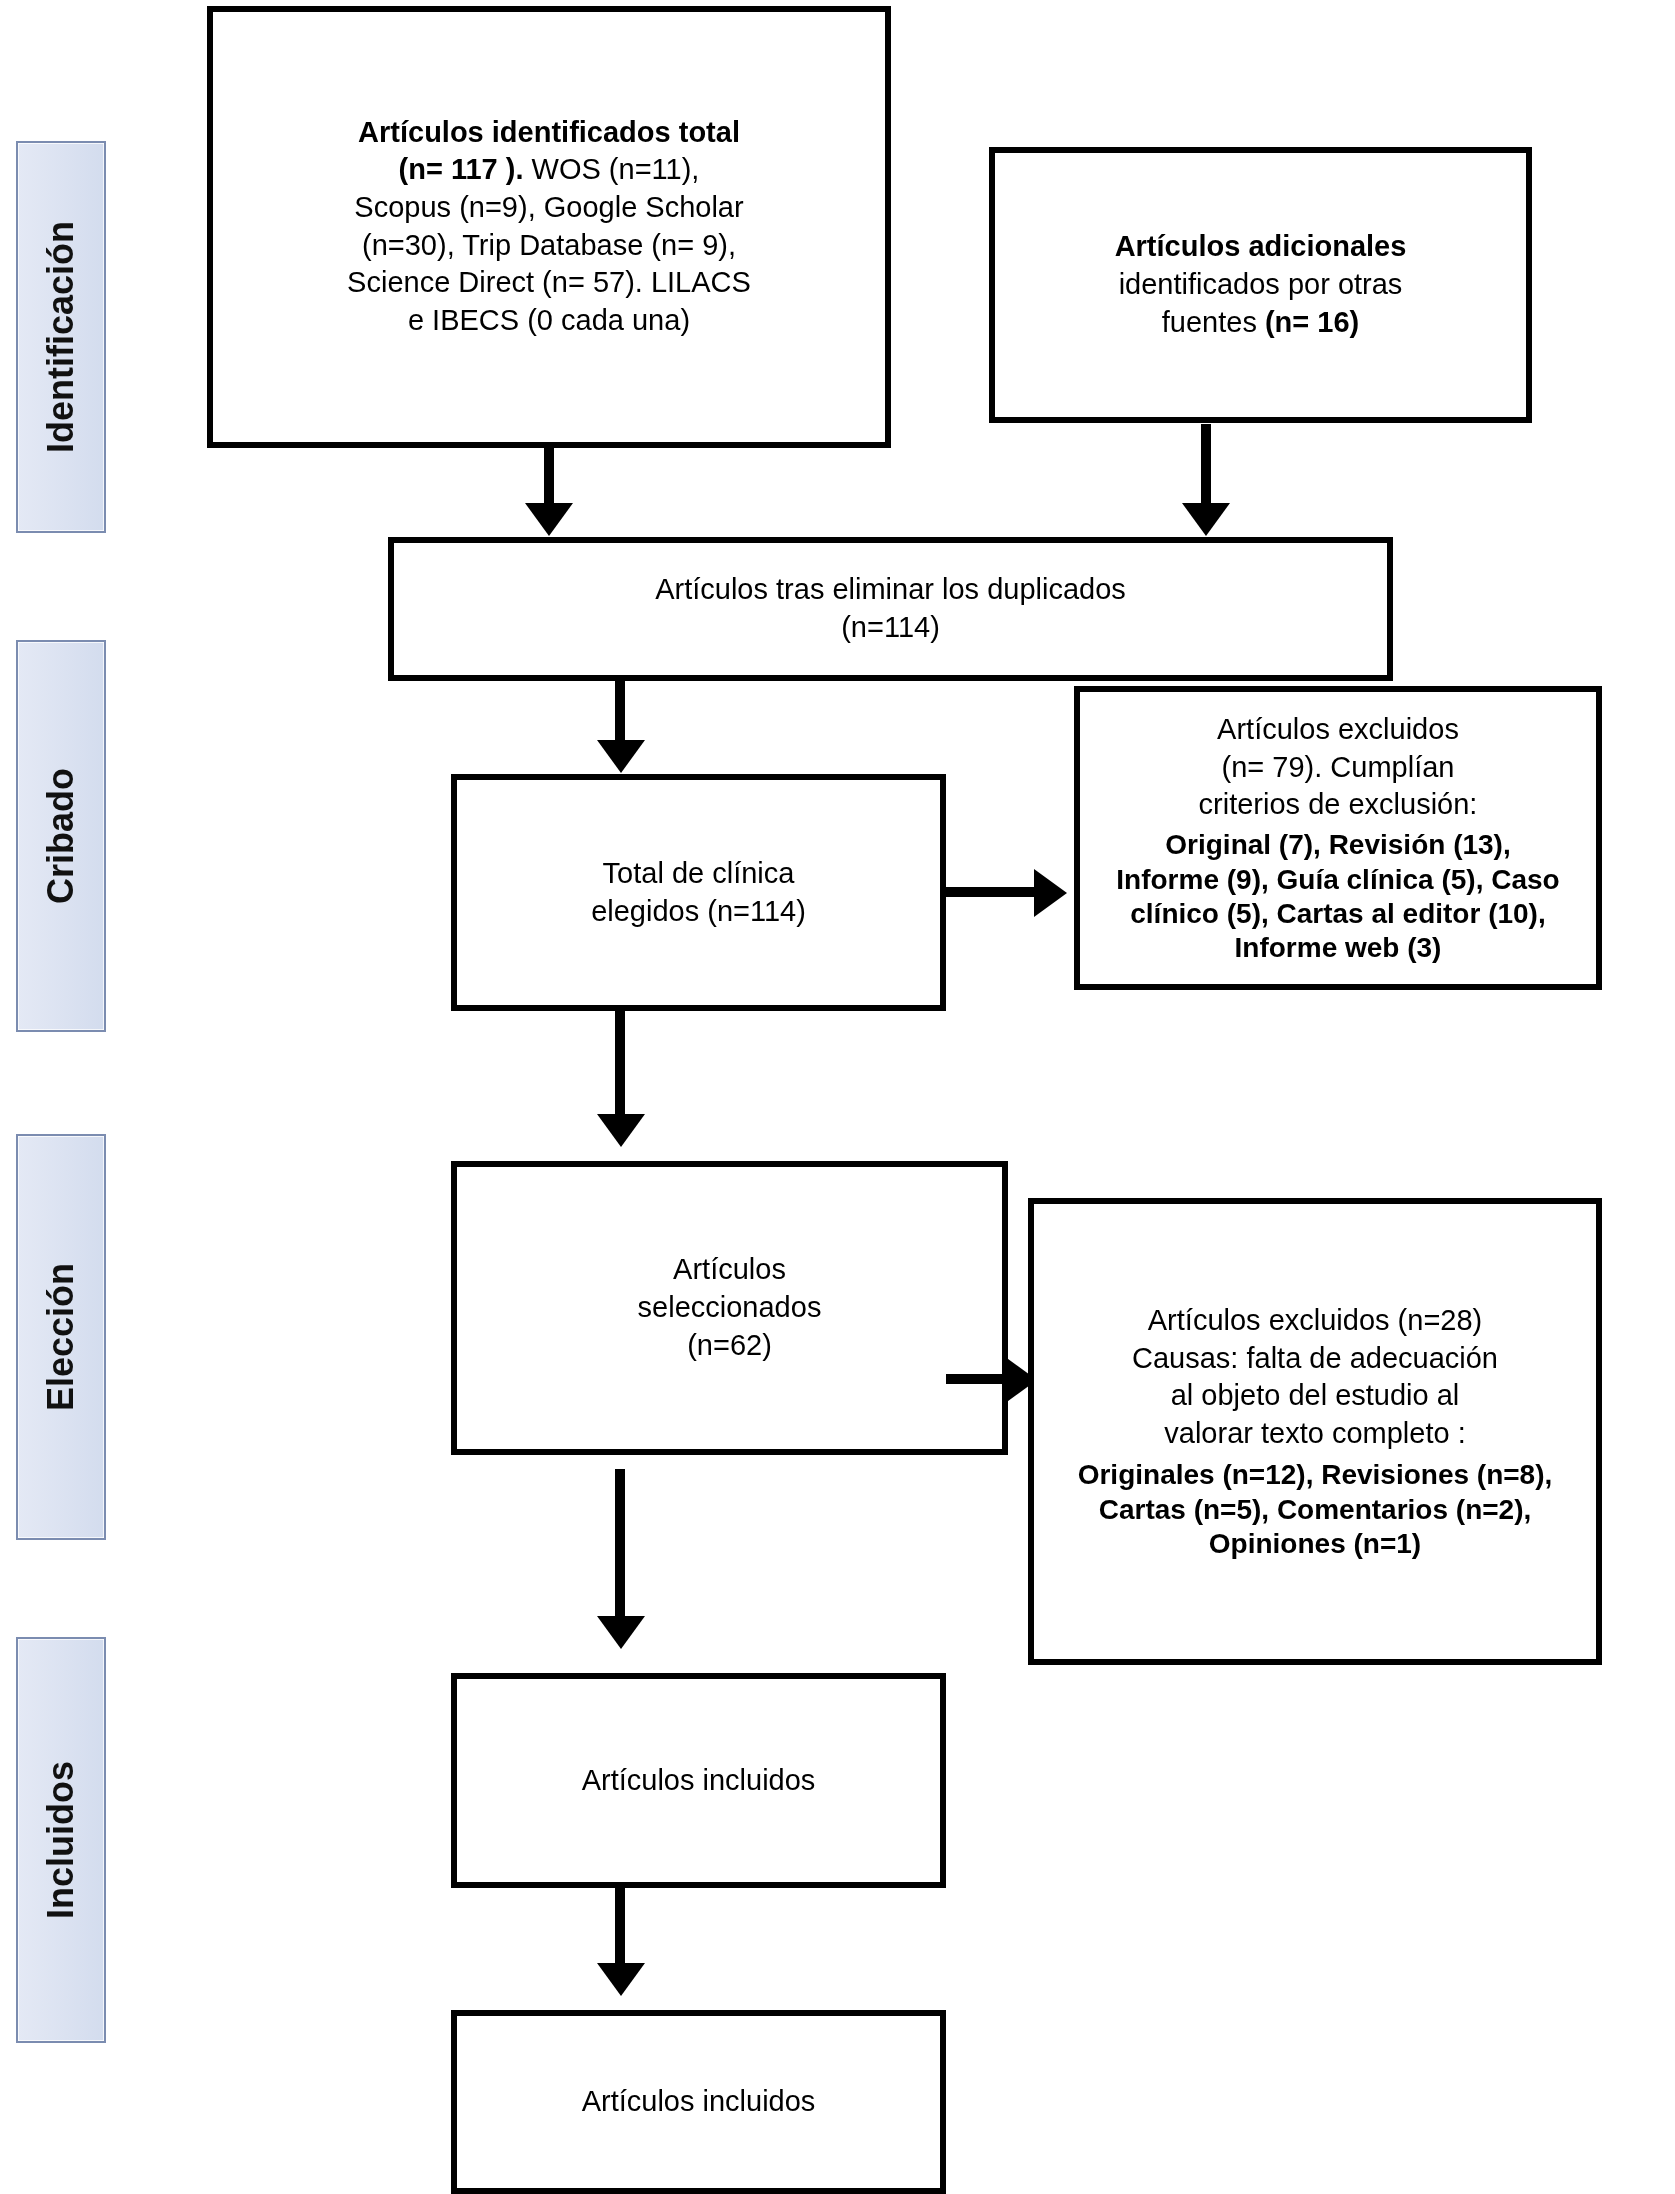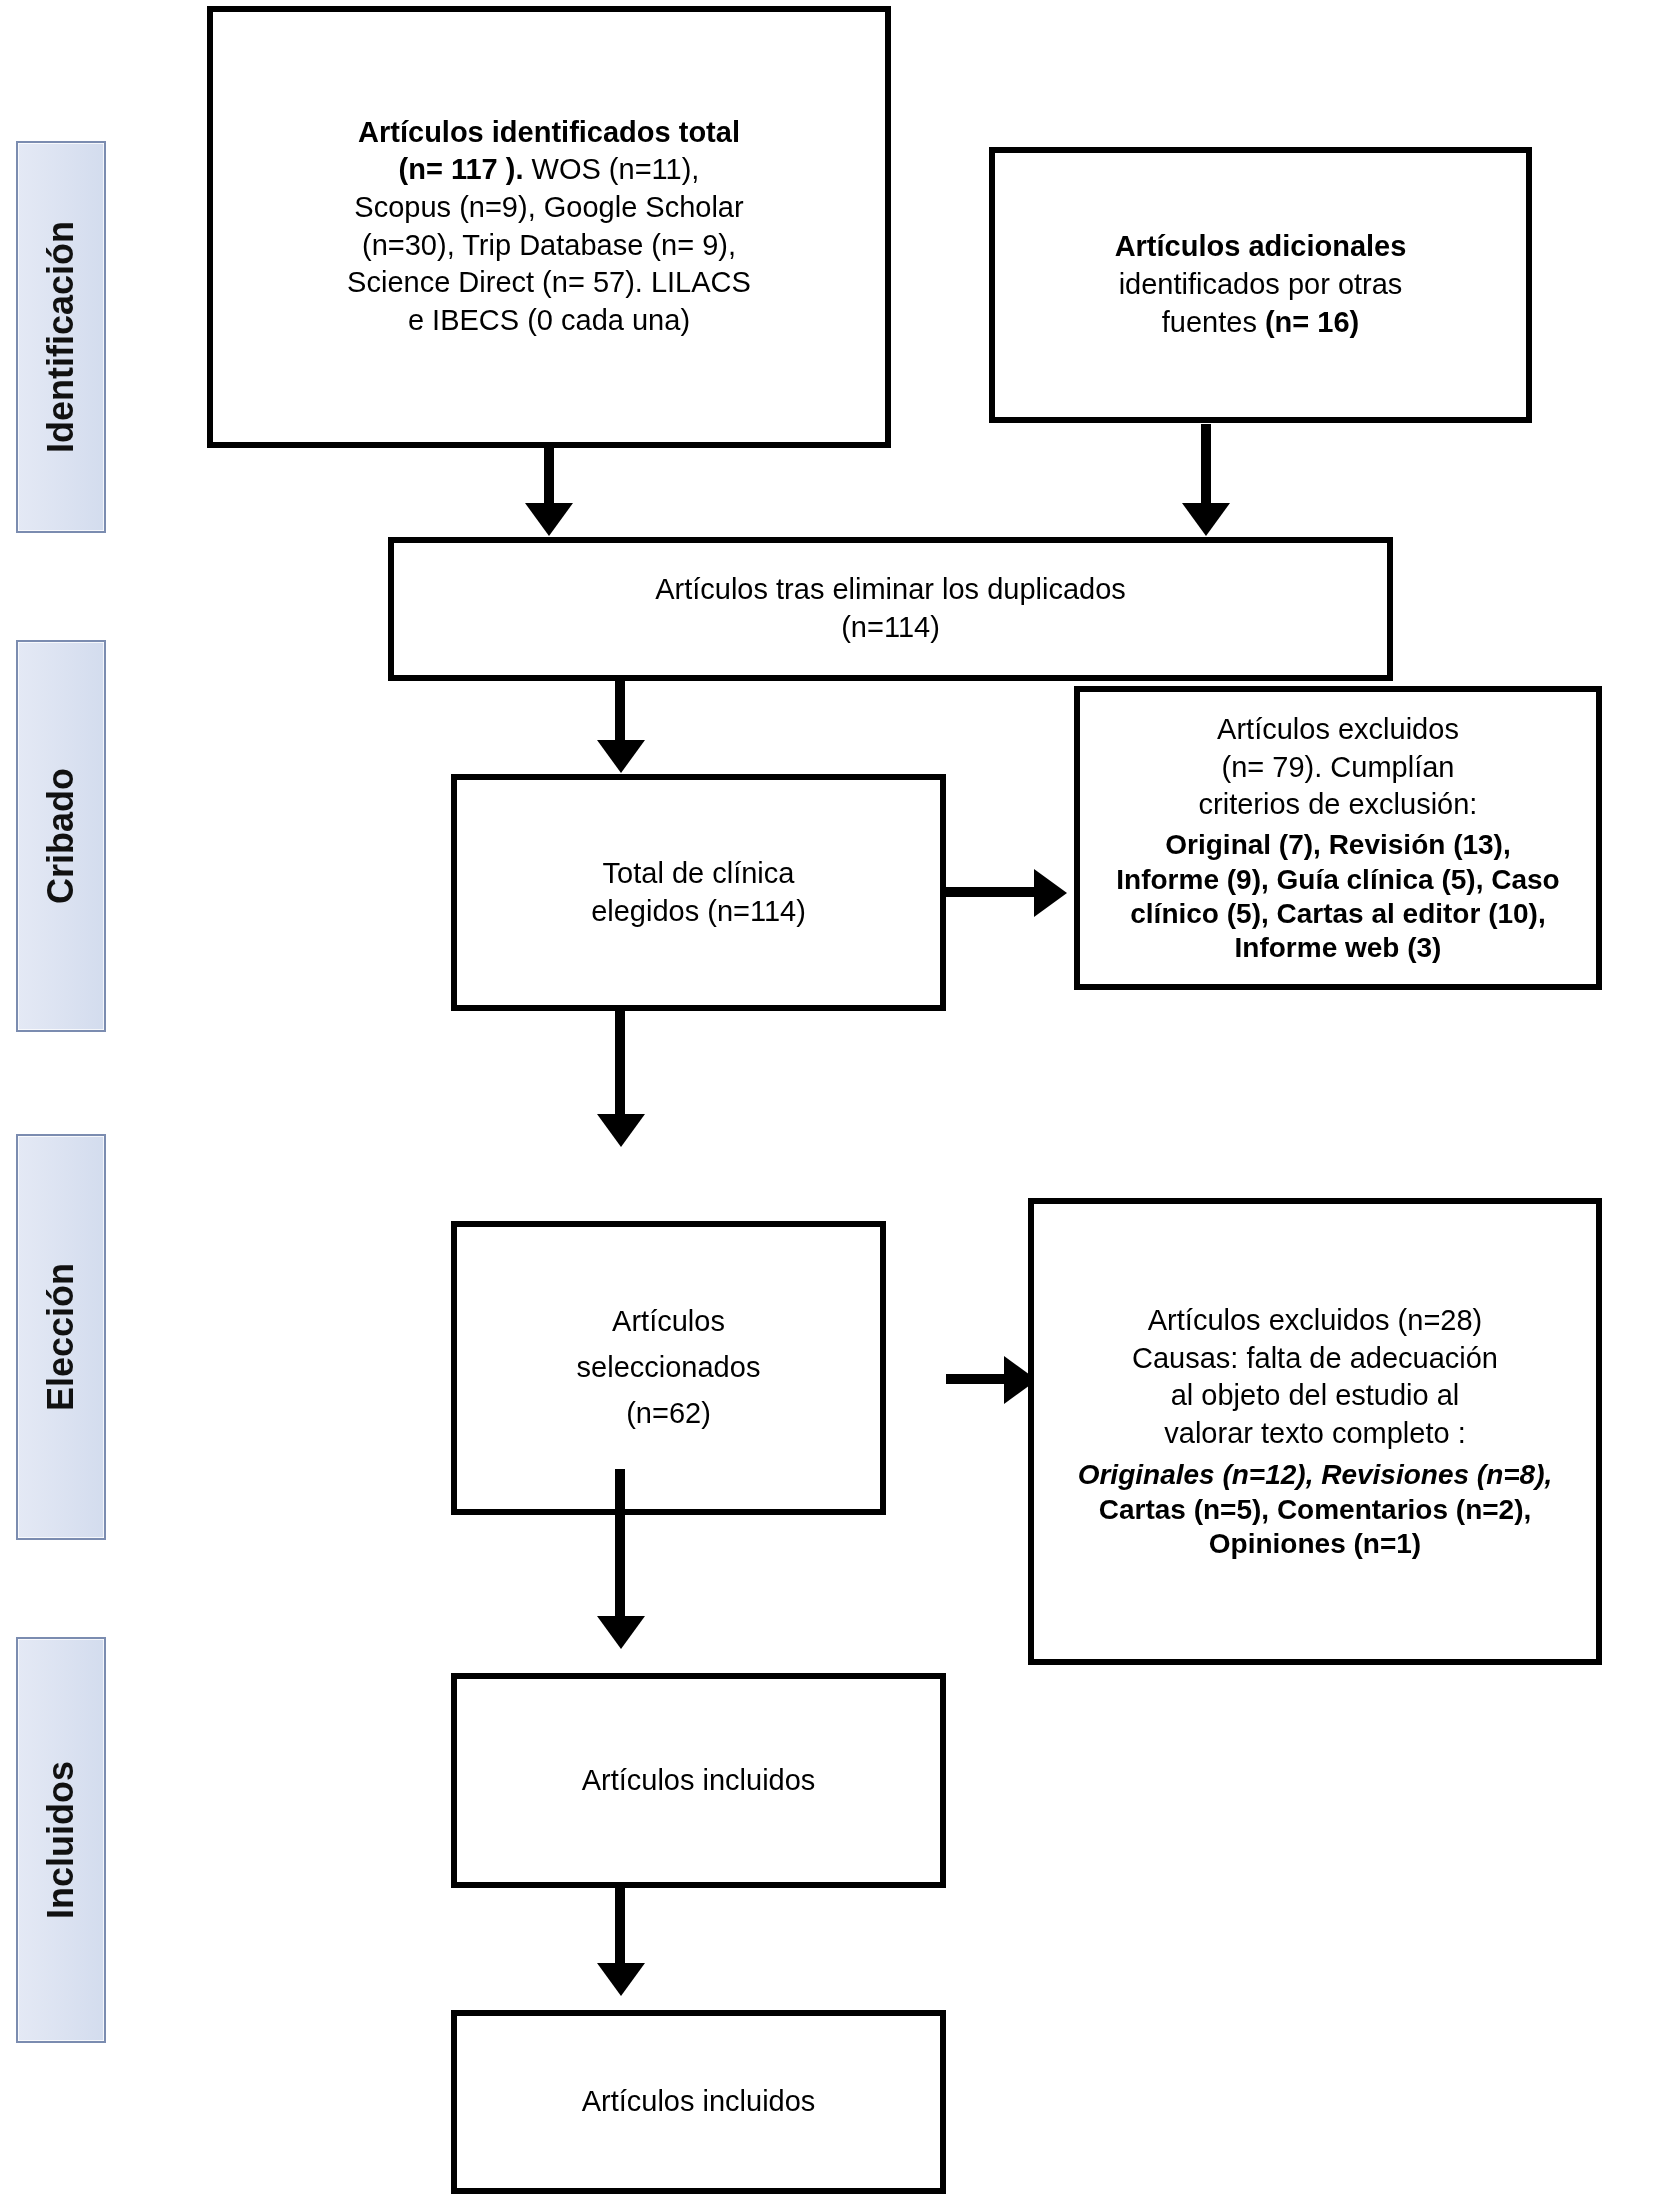--- a/index.html
+++ b/index.html
@@ -138,35 +138,35 @@
     <div class="blk bigline">criterios de exclusión:</div>
     <div class="blk smallline" style="margin-top:4.3px;">Original (7), Revisión (13),</div>
     <div class="blk smallline">Informe (9), Guía clínica (5), Caso</div>
     <div class="blk smallline">clínico (5), Cartas al editor (10),</div>
     <div class="blk smallline">Informe web (3)</div>
   </div>
 
   <div class="vline" style="left:615px;top:1011px;height:108px;"></div>
   <div class="arrow-down" style="left:597px;top:1114px;"></div>
 
-  <div class="fbox" style="left:451px;top:1221px;width:435px;height:294px;gap:8px;">
+  <div class="fbox" style="left:451px;top:1161px;width:557px;height:294px;">
     <div class="blk bigline">Artículos</div>
     <div class="blk bigline">seleccionados</div>
     <div class="blk bigline">(n=62)</div>
   </div>
 
   <div class="hline" style="left:946px;top:1374px;width:63px;"></div>
   <div class="arrow-right" style="left:1004px;top:1356px;"></div>
 
   <div class="fbox" style="left:1028px;top:1198px;width:574px;height:467px;">
     <div class="blk bigline">Artículos excluidos (n=28)</div>
     <div class="blk bigline">Causas: falta de adecuación</div>
     <div class="blk bigline">al objeto del estudio al</div>
     <div class="blk bigline">valorar texto completo :</div>
-    <div class="blk smallline" style="margin-top:5.7px;font-style:italic;">Originales (n=12), Revisiones (n=8),</div>
+    <div class="blk smallline" style="margin-top:5.7px;">Originales (n=12), Revisiones (n=8),</div>
     <div class="blk smallline">Cartas (n=5), Comentarios (n=2),</div>
     <div class="blk smallline">Opiniones (n=1)</div>
   </div>
 
   <div class="vline" style="left:615px;top:1469px;height:151px;"></div>
   <div class="arrow-down" style="left:597px;top:1616px;"></div>
 
   <div class="fbox" style="left:451px;top:1673px;width:495px;height:215px;">
     <div class="blk bigline">Artículos incluidos</div>
   </div>

